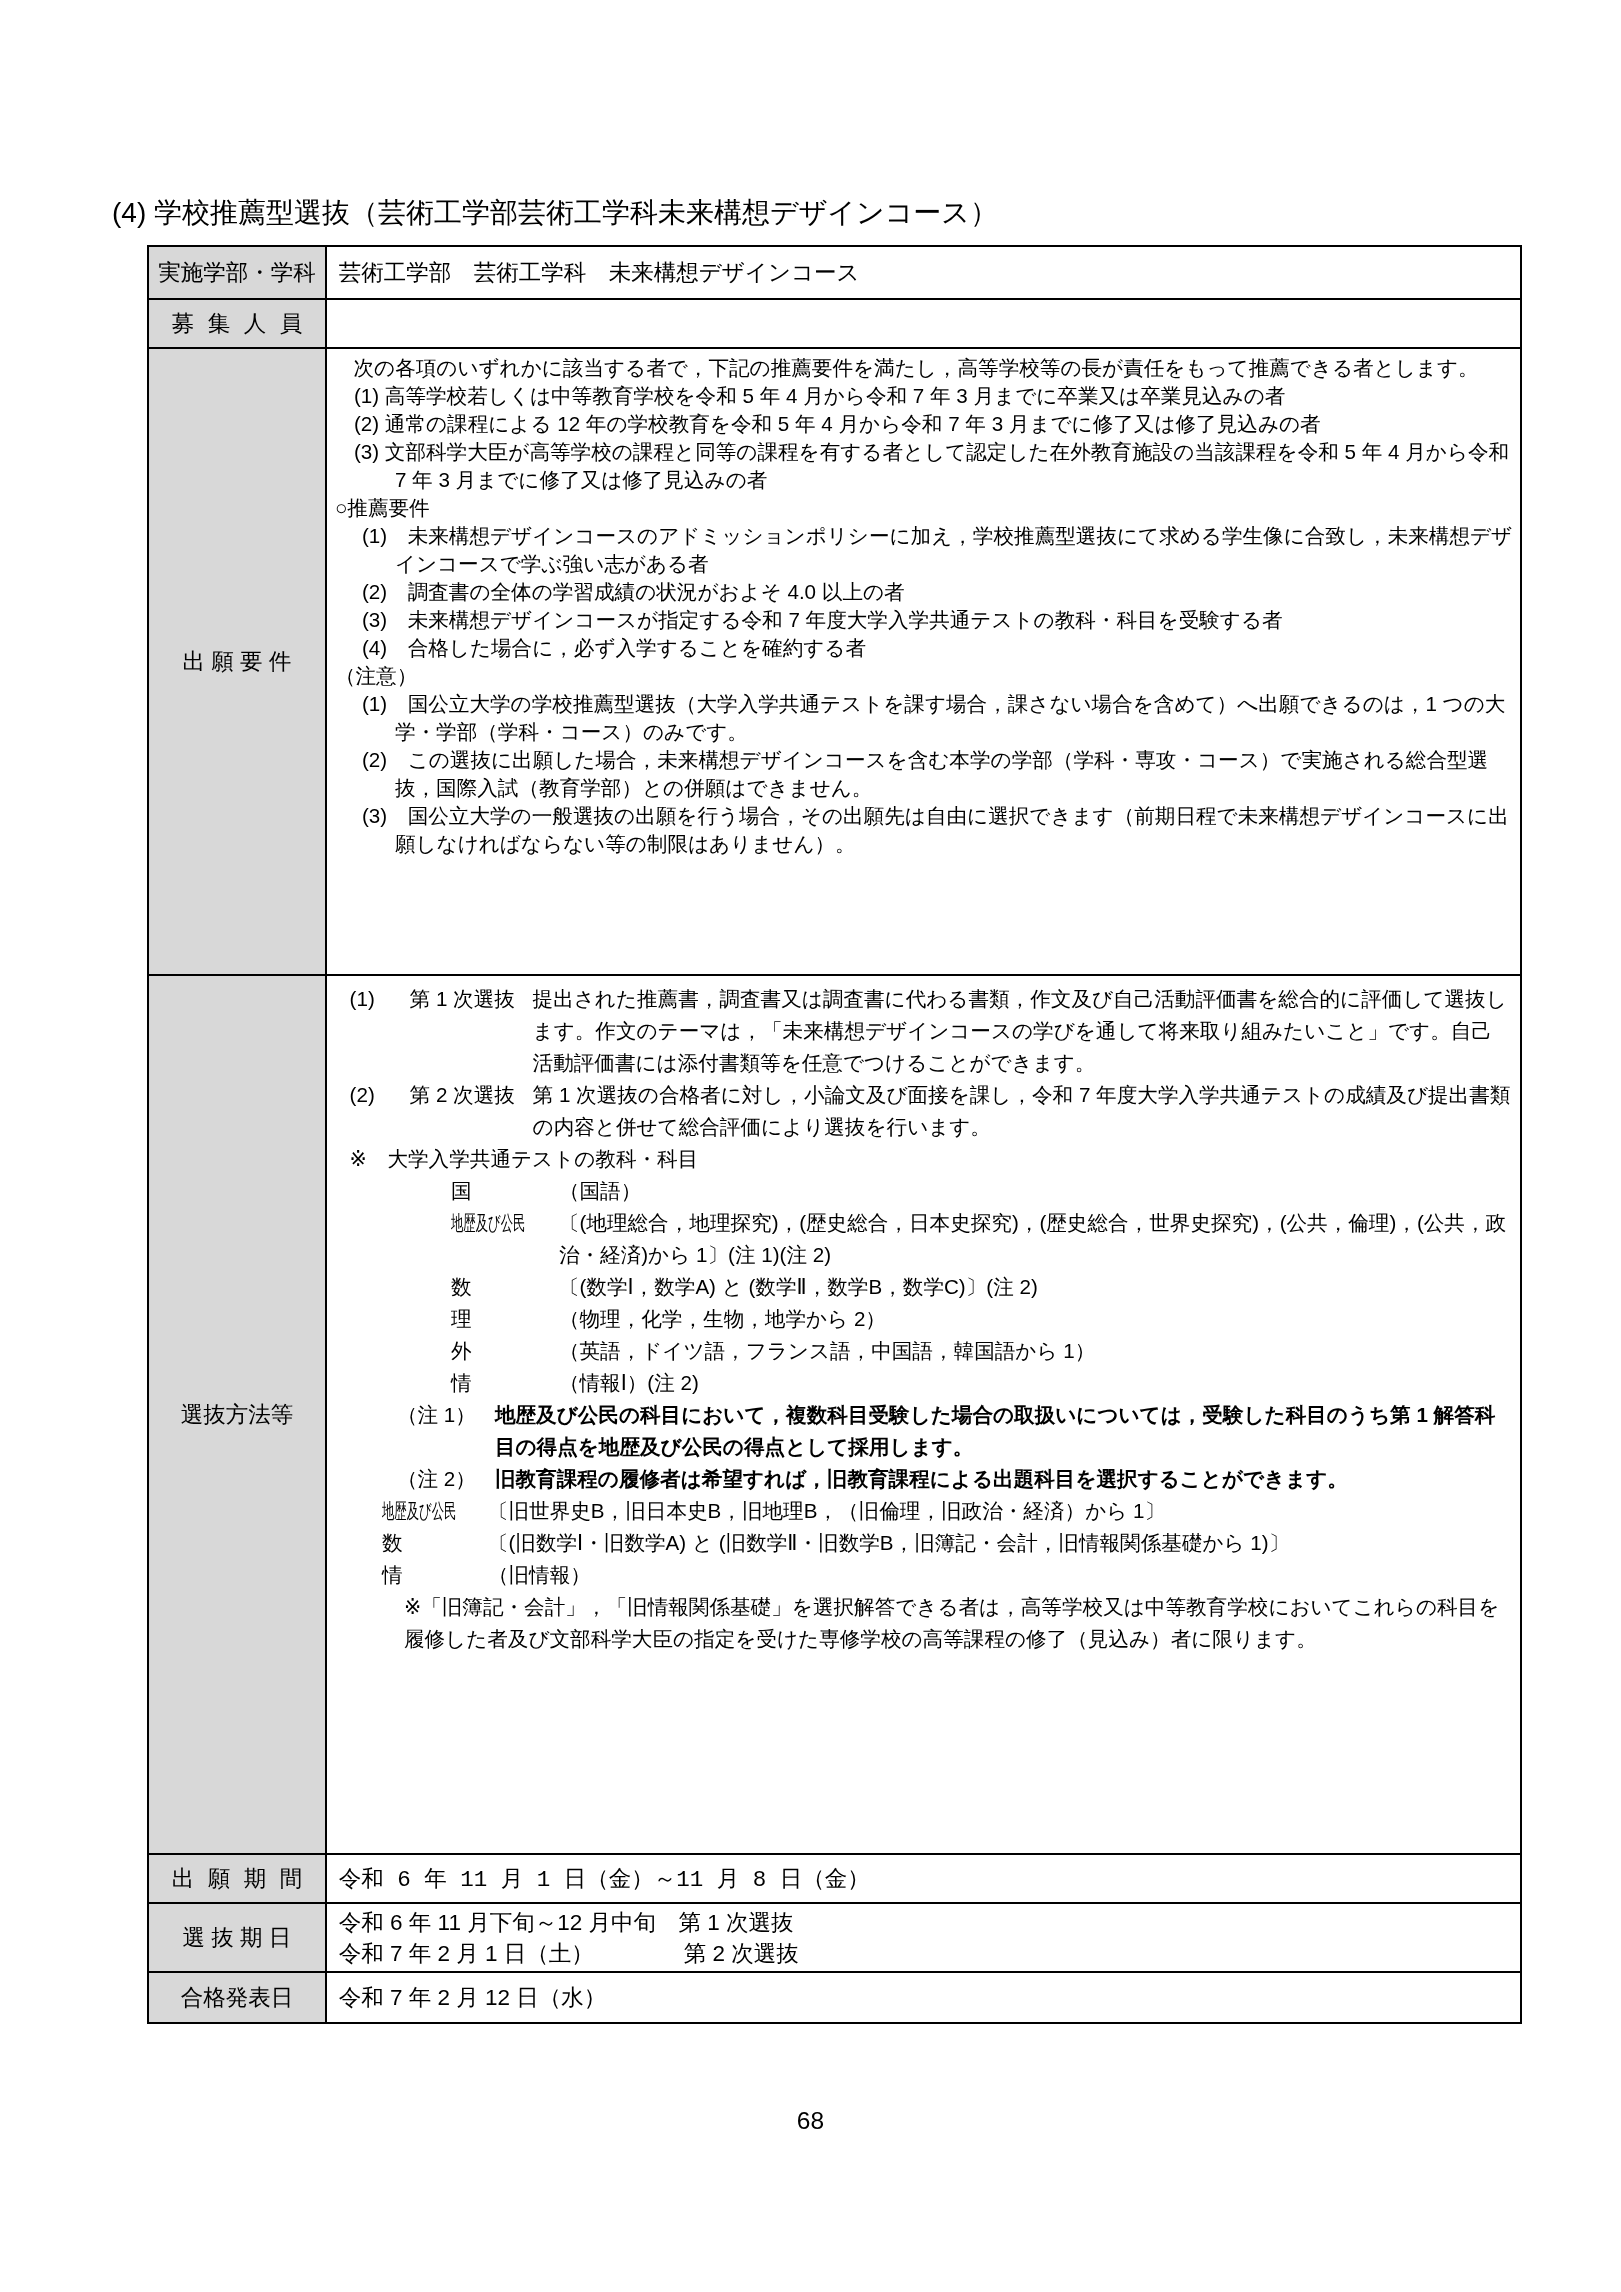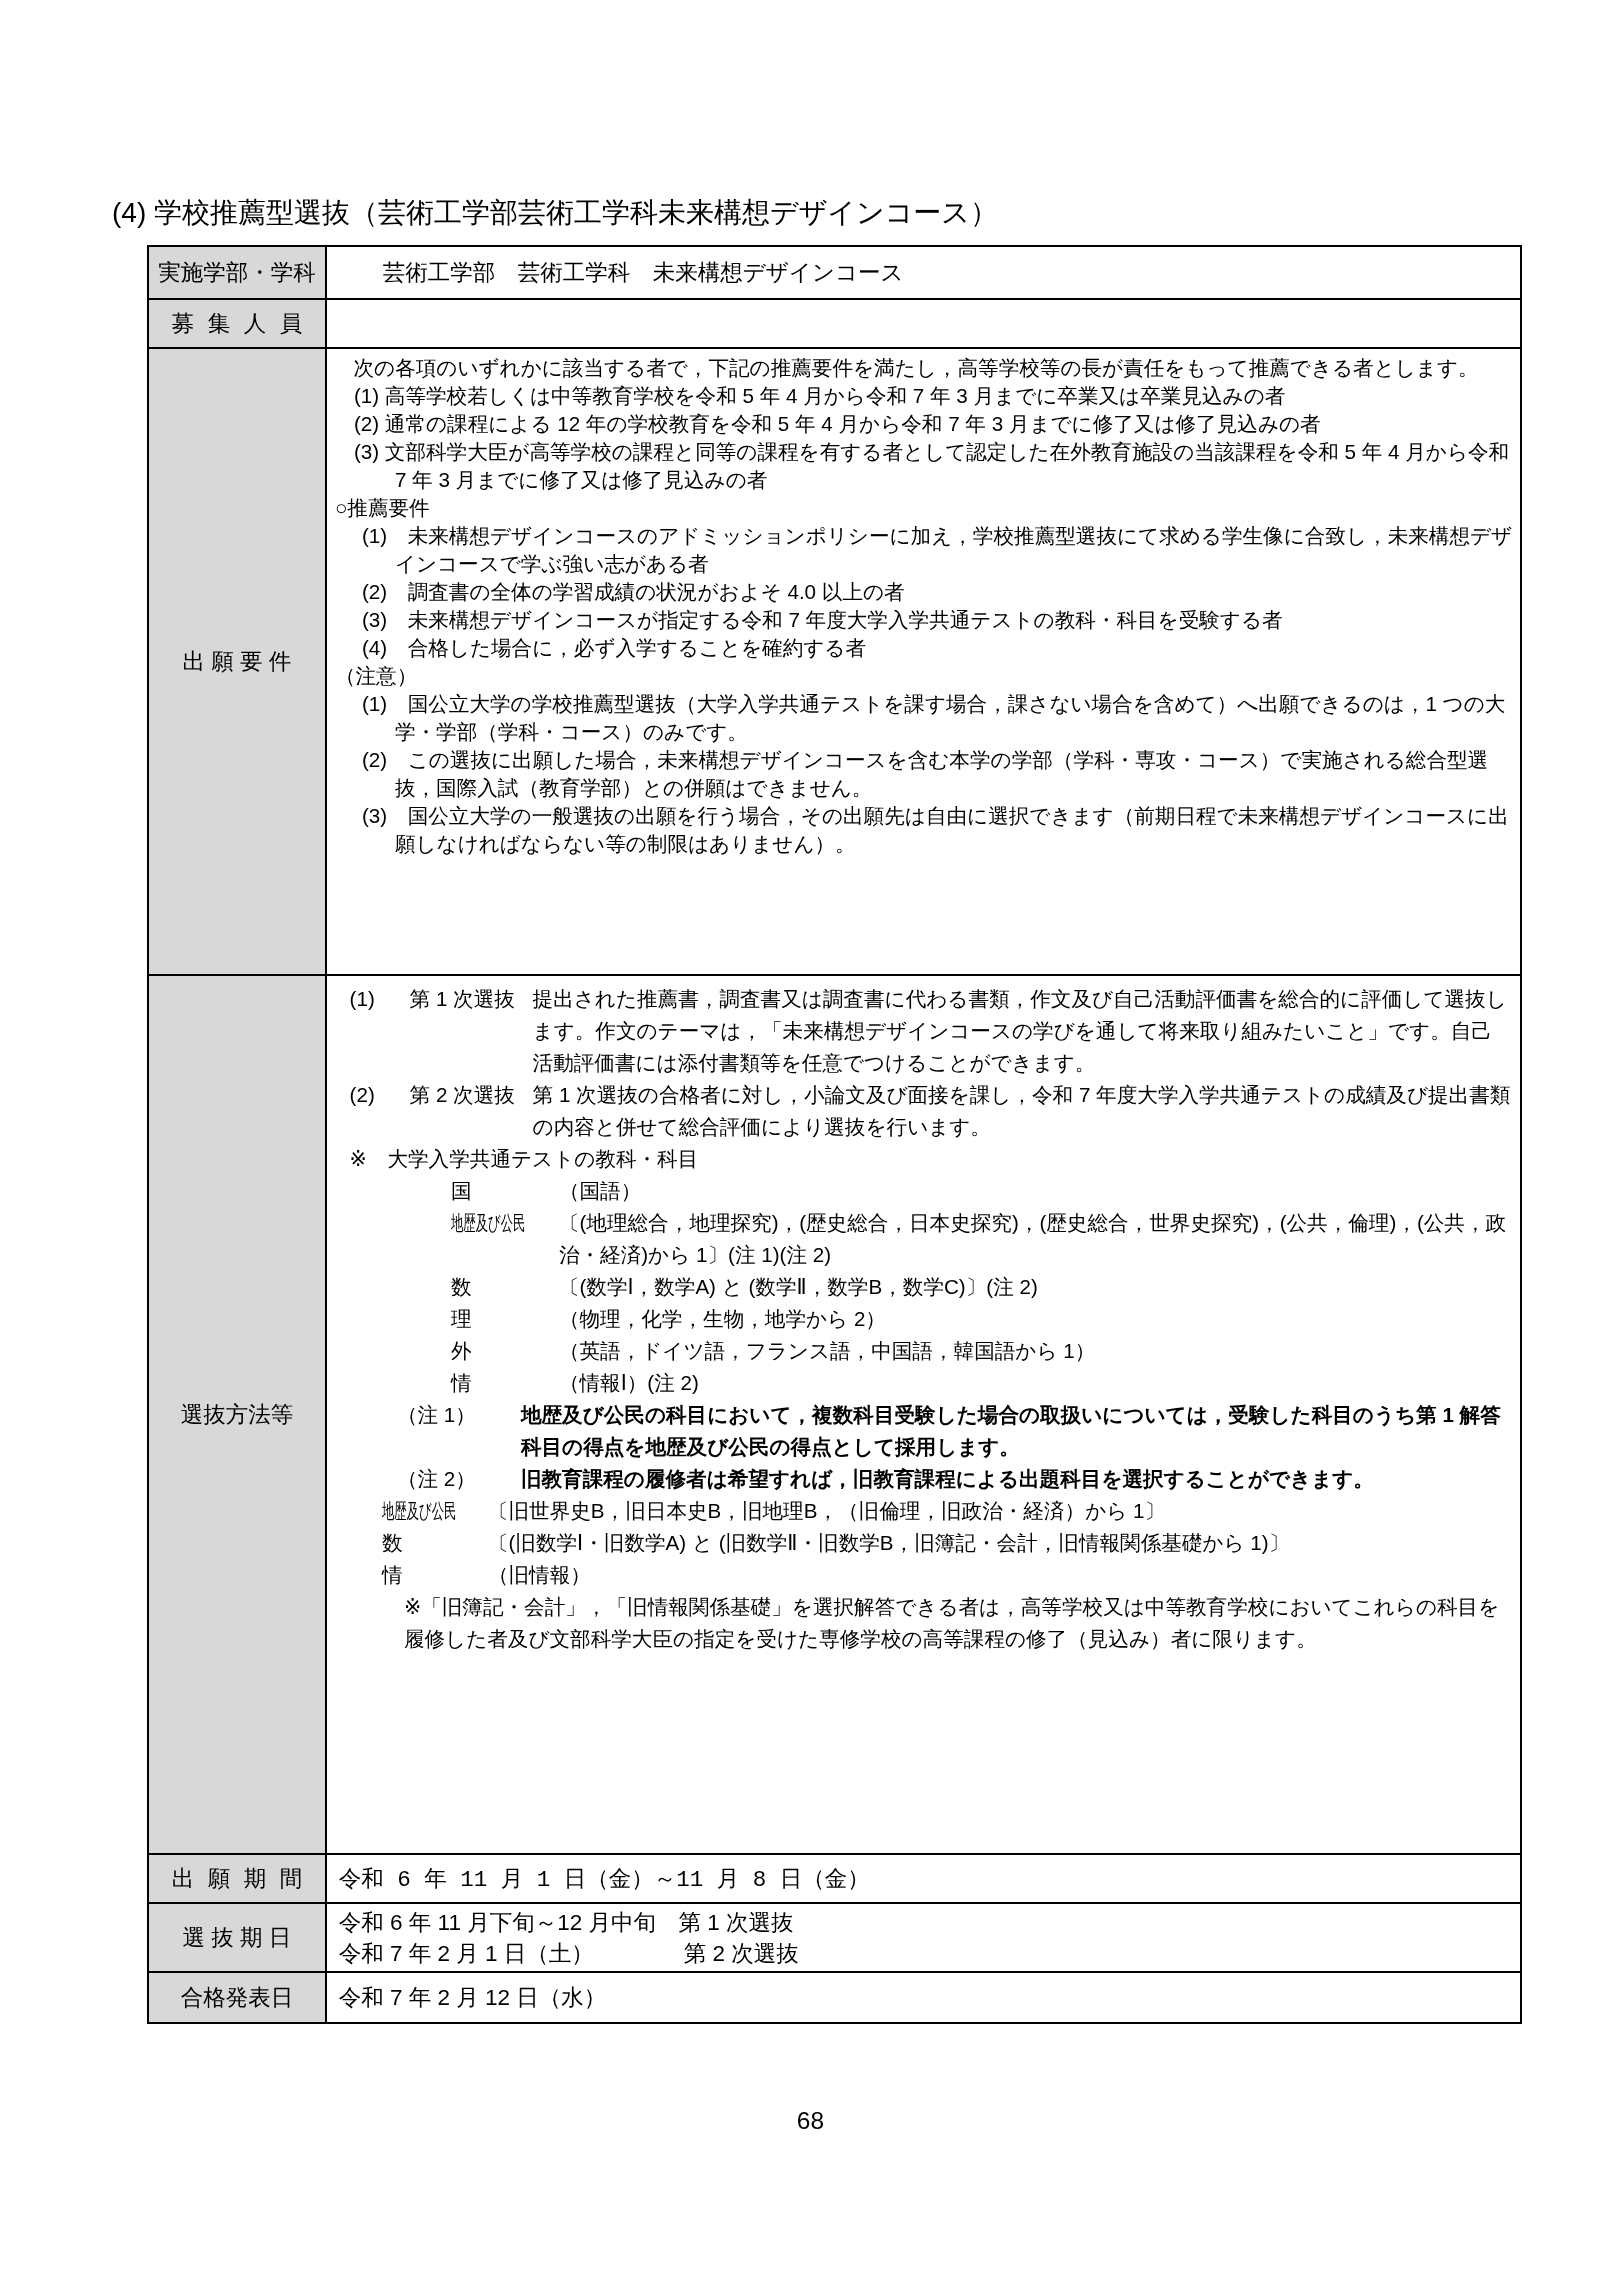--- a/index.html
+++ b/index.html
@@ -1,21 +1,21 @@
 <!DOCTYPE html>
 <html lang="ja"><head>
 <meta charset="utf-8">
 <style>
   html,body{margin:0;padding:0;background:#ffffff;}
   body{font-family:"Liberation Sans","DejaVu Sans",sans-serif;color:#000;}
   .page{position:relative;width:1621px;height:2293px;background:#fff;overflow:hidden;}
   .title{position:absolute;left:112px;top:194px;font-size:28px;white-space:nowrap;}
   .doc-table{position:absolute;left:147px;top:245px;width:1375px;border:2.9px solid #000;box-sizing:border-box;}
   .row{display:flex;border-top:2.9px solid #000;box-sizing:border-box;}
-  .row:first-child{border-top:0;gap:44px;}
+  .row:first-child{border-top:0;}
   .label{width:178px;flex-shrink:0;background:#d8d8d8;border-right:2px solid #000;display:flex;align-items:center;justify-content:center;text-align:center;font-size:22.5px;box-sizing:border-box;padding:2px;}
   .content{flex:1;box-sizing:border-box;min-width:0;}
   .mid{display:flex;align-items:center;padding:3.9px 11.8px;font-size:22.5px;}
   .midcol{display:flex;flex-direction:column;justify-content:center;padding:2px 11.8px;font-size:22.5px;line-height:31px;}
   .h52{min-height:51px;} .h50{min-height:49px;font-family:Liberation Mono, monospace;} .h70{min-height:69px;}
   .req{min-height:625px;padding:4.9px 7.8px 3.9px 5.9px;font-size:20.6px;line-height:28px;}
   .sel{min-height:877px;padding:6.9px 7.8px 3.9px 5.9px;font-size:20.6px;line-height:32px;}
   .indent1{text-indent:20.6px;}
   .li-elig{padding-left:62px;text-indent:-41px;}
   .li-rec{padding-left:62px;text-indent:-33px;}
@@ -24,21 +24,21 @@
   .stage-marker{width:60px;flex-shrink:0;}
   .stage-title{width:123px;flex-shrink:0;}
   .stage-text{flex:1;min-width:0;}
   .kyotsu{padding-left:16.7px;}
   .subj{display:flex;padding-left:118px;}
   .subj .s-label{width:108px;flex-shrink:0;}
   .subj2{display:flex;padding-left:49px;}
   .subj2 .s-label{width:106px;flex-shrink:0;}
   .s-detail{flex:1;min-width:0;}
   .small-label{display:inline-block;transform:scaleX(0.60);transform-origin:0 50%;white-space:nowrap;}
-  .note{display:flex;padding-left:64px;gap:26px;}
+  .note{display:flex;padding-left:64px;}
   .note-marker{width:98px;flex-shrink:0;}
   .note-text{flex:1;min-width:0;font-weight:bold;}
   .old-note{padding-left:71px;}
   .pageno{position:absolute;top:2107px;left:0;width:100%;text-align:center;font-size:24.5px;}
 </style>
 </head>
 <body>
 
 <div class="page">
 

